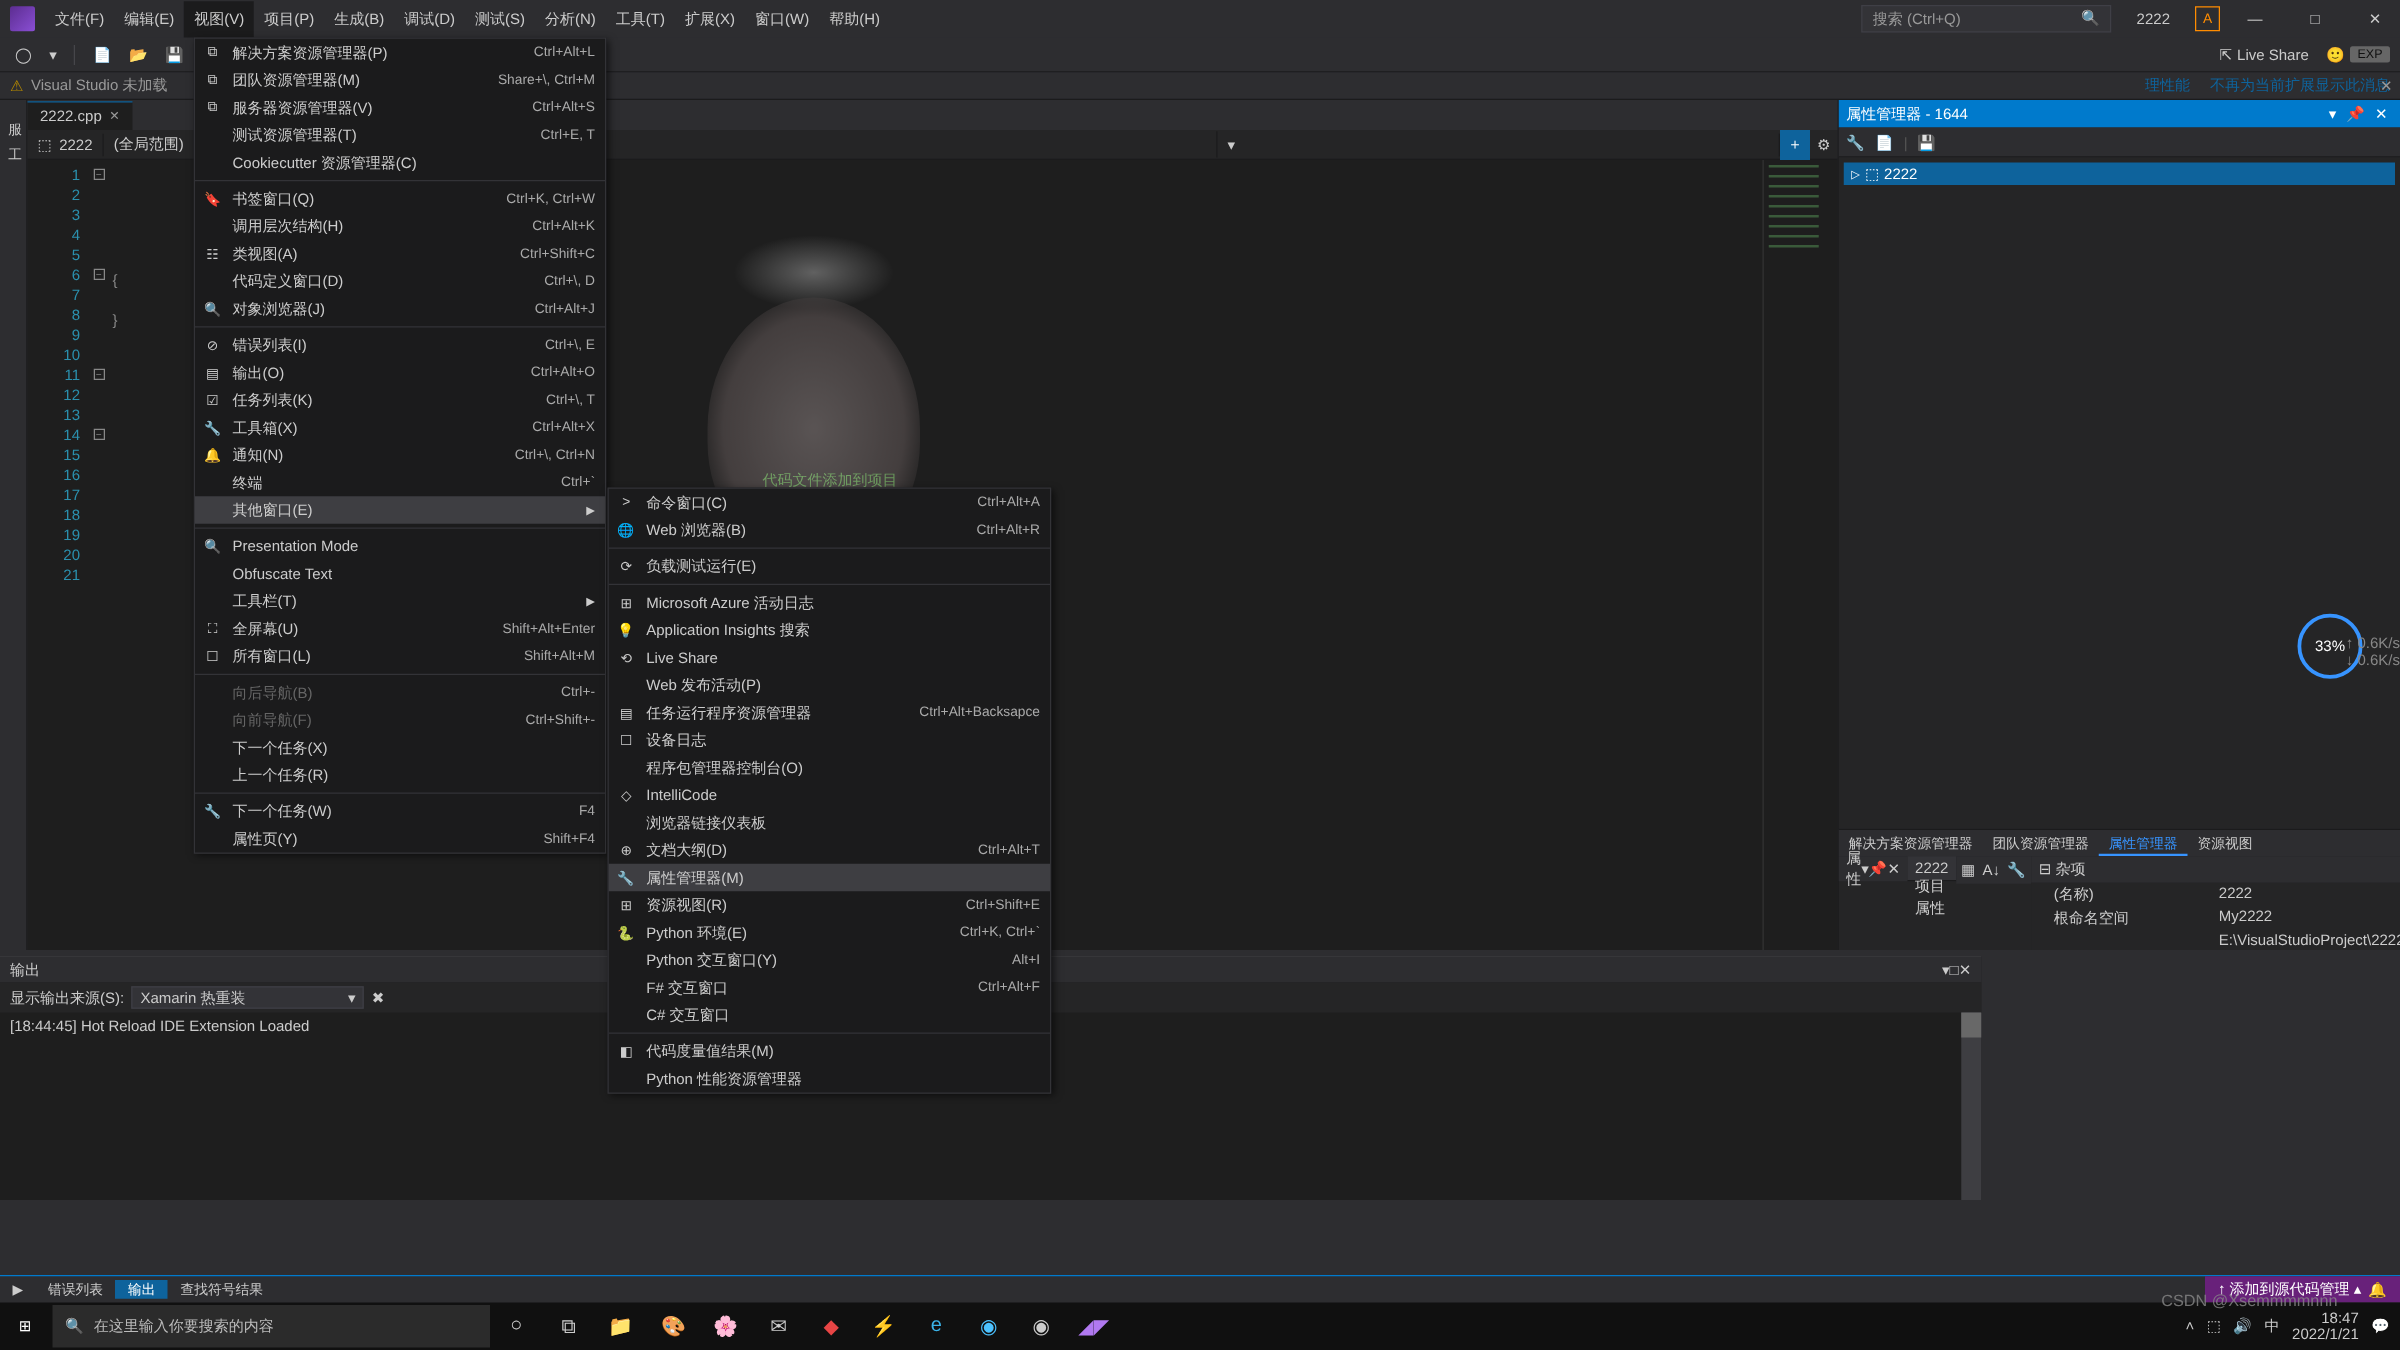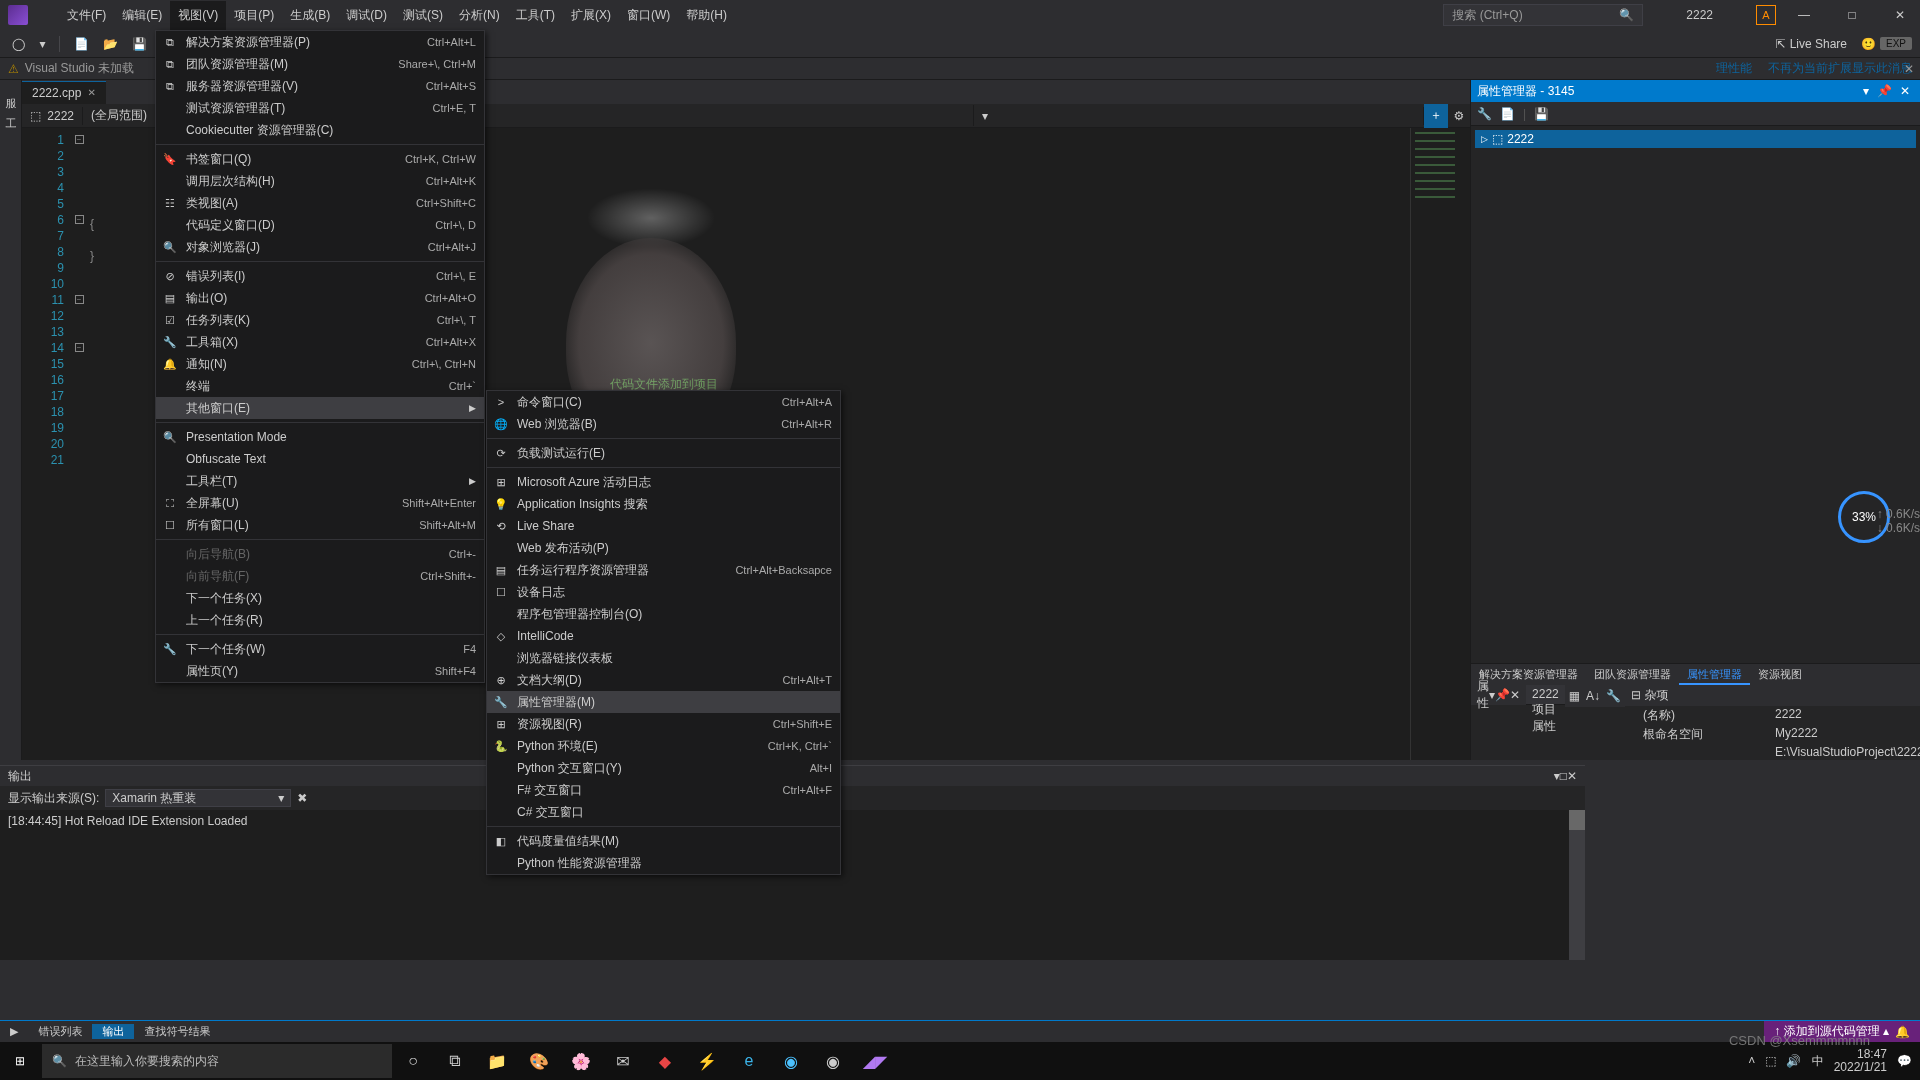--- a/index.html
+++ b/index.html
@@ -1,24 +1,24 @@
 <!DOCTYPE html>
 <html><head>
 <meta charset="utf-8">
 <style>
 * { margin: 0; padding: 0; box-sizing: border-box; font-family: "Segoe UI", "Microsoft YaHei", sans-serif; font-size: 12px; }
 body { background: #2d2d30; color: #ccc; width: 1920px; height: 1080px; overflow: hidden; position: relative; }
 
 
-.titlebar { height: 30px; background: #2d2d30; display: flex; align-items: center; gap: 23px; }
+.titlebar { height: 30px; background: #2d2d30; display: flex; align-items: center; }
 .vs-logo { width: 20px; height: 20px; margin: 0 8px; background: linear-gradient(135deg,#5c2d91,#8a4fd4); border-radius: 2px; }
 .menubar { display: flex; flex: 1; }
 .menubar-item { padding: 6px 8px; color: #ccc; cursor: pointer; }
 .menubar-item.active { background: #1b1b1c; }
-.search-box { width: 200px; height: 22px; background: #333337; border: 1px solid #3f3f46; color: #999; padding: 2px 8px; display: flex; align-items: center; justify-content: space-between; }
+.search-box { width: 200px; height: 22px; background: #333337; border: 1px solid #3f3f46; color: #999; padding: 2px 8px; display: flex; align-items: flex-start; justify-content: space-between; }
 .search-box .mag { color: #999; }
 .title-text { margin: 0 20px; color: #ccc; font-weight: normal; }
 .title-right { display: flex; align-items: center; margin-left: auto; gap: 8px; }
 .exp-badge { background: #666; color: #111; padding: 1px 6px; font-size: 10px; border-radius: 2px; }
 .admin-badge { width: 20px; height: 20px; border: 1px solid #ff8c00; color: #ff8c00; display: flex; align-items: center; justify-content: center; font-size: 11px; }
 .win-btn { width: 40px; height: 30px; display: flex; align-items: center; justify-content: center; color: #ccc; }
 
 
 .toolbar { height: 28px; background: #2d2d30; display: flex; align-items: center; padding: 0 8px; gap: 6px; border-bottom: 1px solid #1b1b1c; }
 .tb-btn { color: #ccc; padding: 2px 4px; }
@@ -277,21 +277,21 @@
           <div class="mm-line"></div>
         <div class="mm-line"></div>
           <div class="mm-line"></div>
           <div class="mm-line"></div>
       </div>
     </div>
   </div>
 
   <div class="right-panel">
     <div class="panel-header">
-      <span>属性管理器 - 3145</span>
+      <span>属性管理器 - 1644</span>
       <span class="sp"></span>
       <span class="pb">▾</span>
       <span class="pb">📌</span>
       <span class="pb">✕</span>
     </div>
     <div class="panel-toolbar">
       <span>🔧</span>
       <span>📄</span>
       <span style="color:#555">|</span>
       <span>💾</span>

